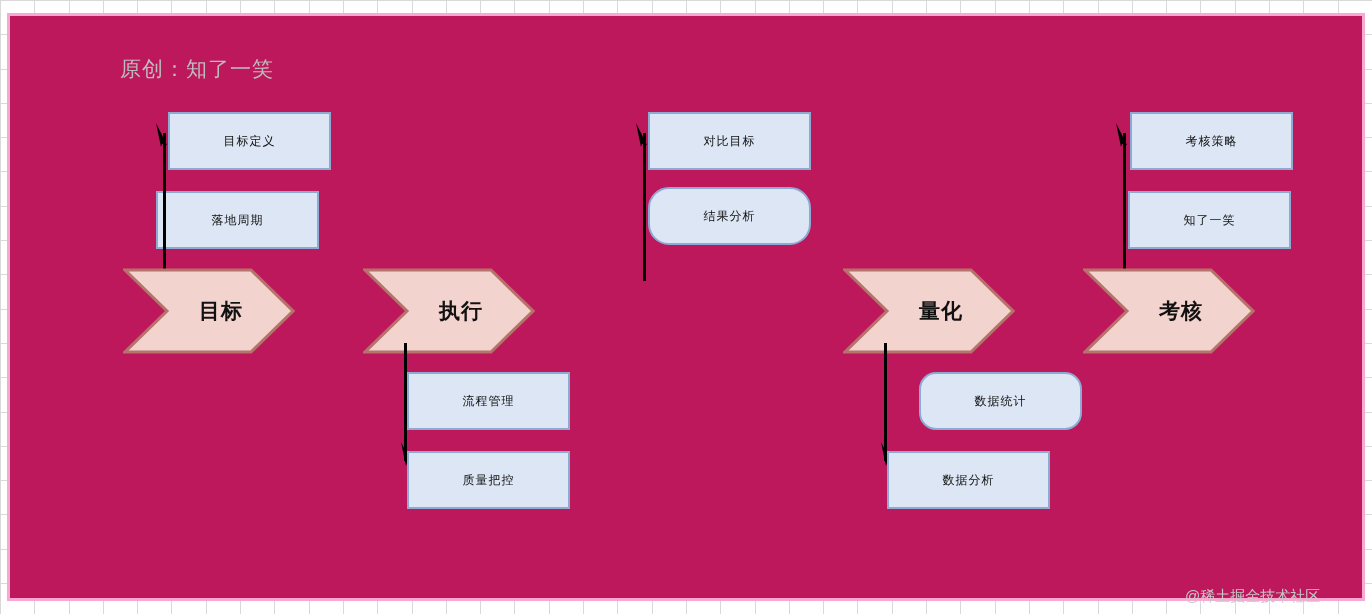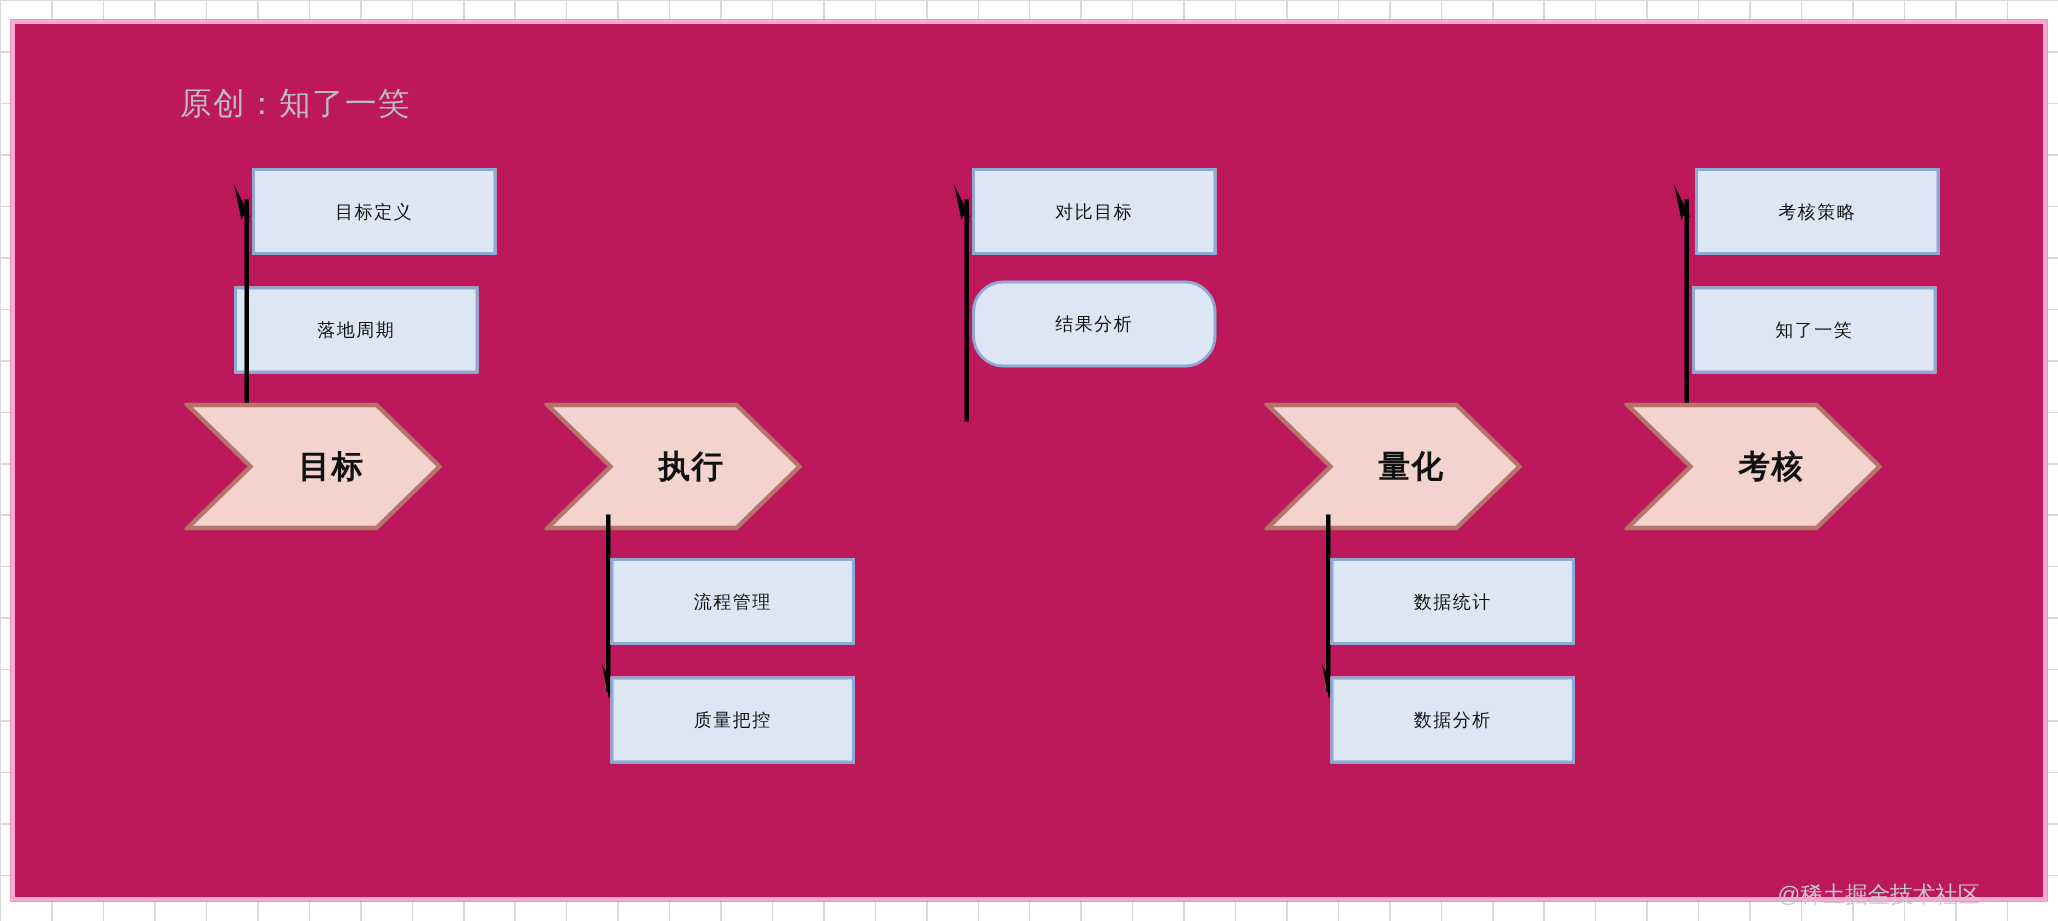--- a/index.html
+++ b/index.html
@@ -166,21 +166,21 @@
         </svg>
         <div class="chev-label">量化</div>
       </div>
 
       <div class="vline" style="left:881px; top:340px; height:118px;"></div>
       <div class="arrow-down" style="left:876px; top:437px;">
         <svg viewBox="0 0 14 26">
             <polygon points="2,2 13,24 8,23 7,26" fill="#000"></polygon>
           </svg>
       </div>
-      <div class="box" style="left:884px; top:369px;">数据统计</div>
+      <div class="box" style="left:916px; top:369px;border-radius:17px;">数据统计</div>
       <div class="box" style="left:884px; top:448px;">数据分析</div>
 
       <div class="box" style="left:1127px; top:109px;">考核策略</div>
       <div class="box" style="left:1125px; top:188px;">知了一笑</div>
       <div class="vline" style="left:1120px; top:130px; height:148px;"></div>
       <div class="arrow-up" style="left:1111px; top:118px;">
         <svg viewBox="0 0 14 26">
             <polygon points="2,2 13,24 8,23 7,26" fill="#000"></polygon>
           </svg>
       </div>

